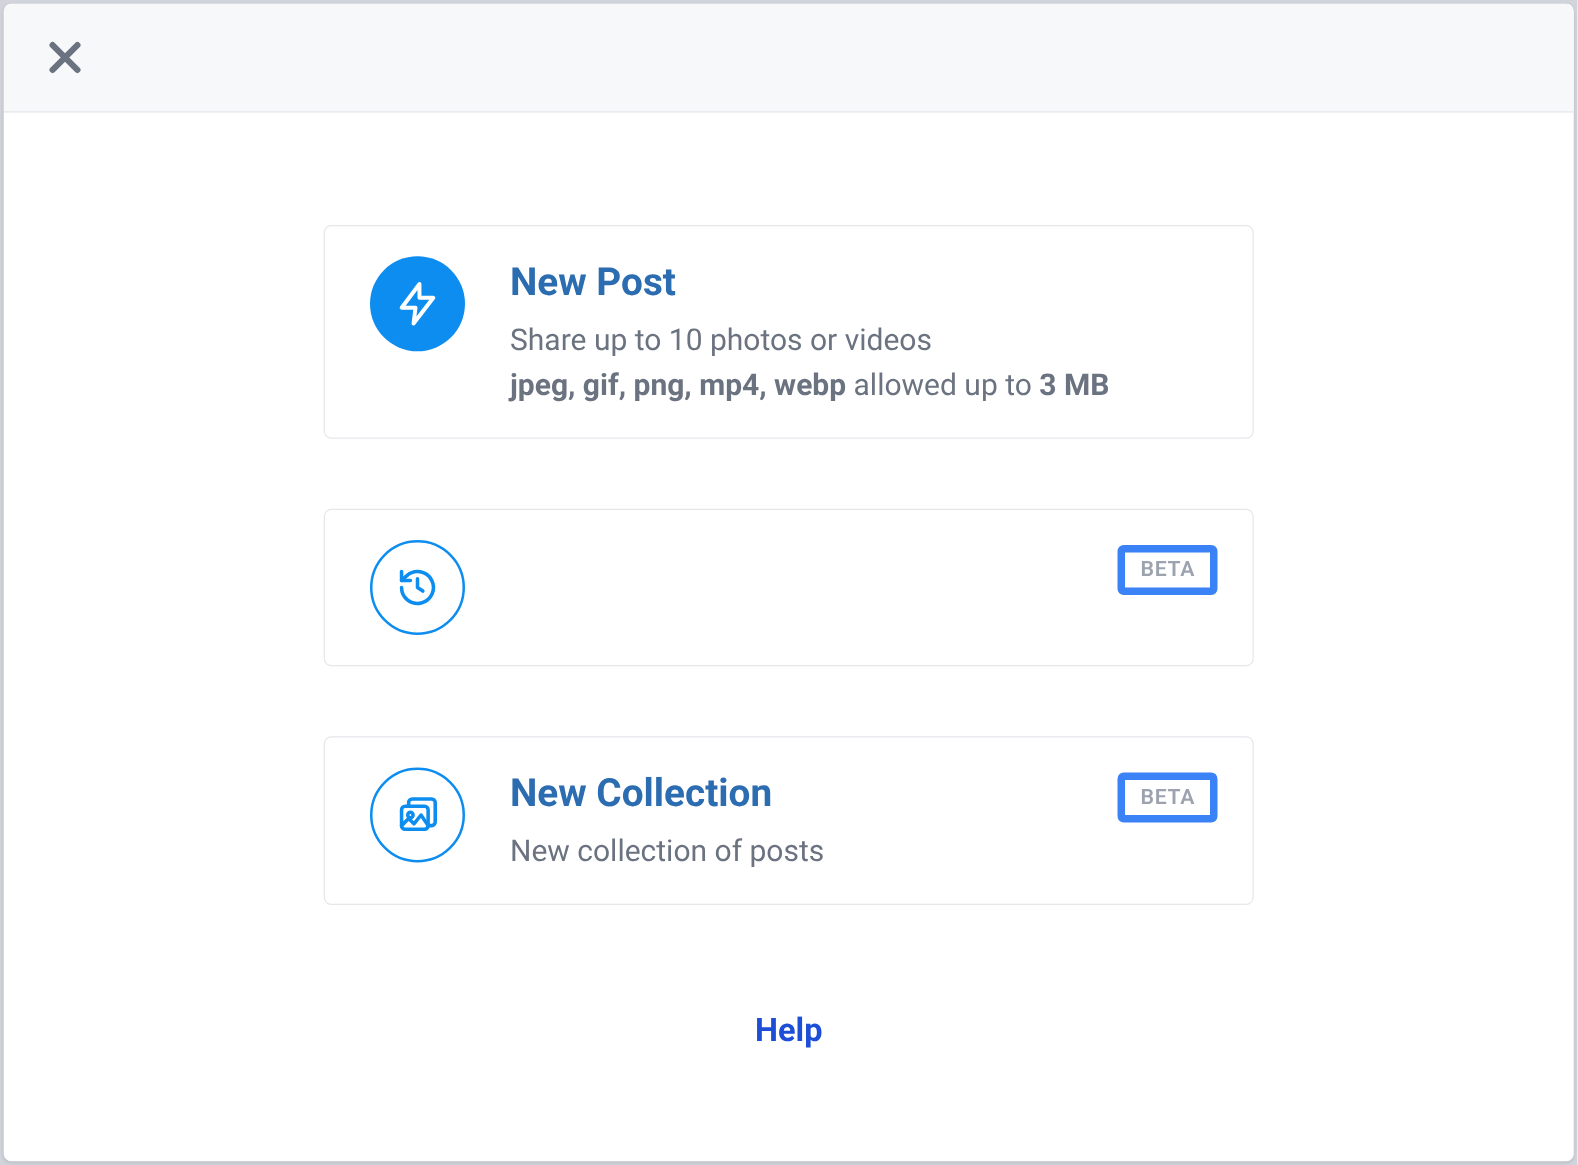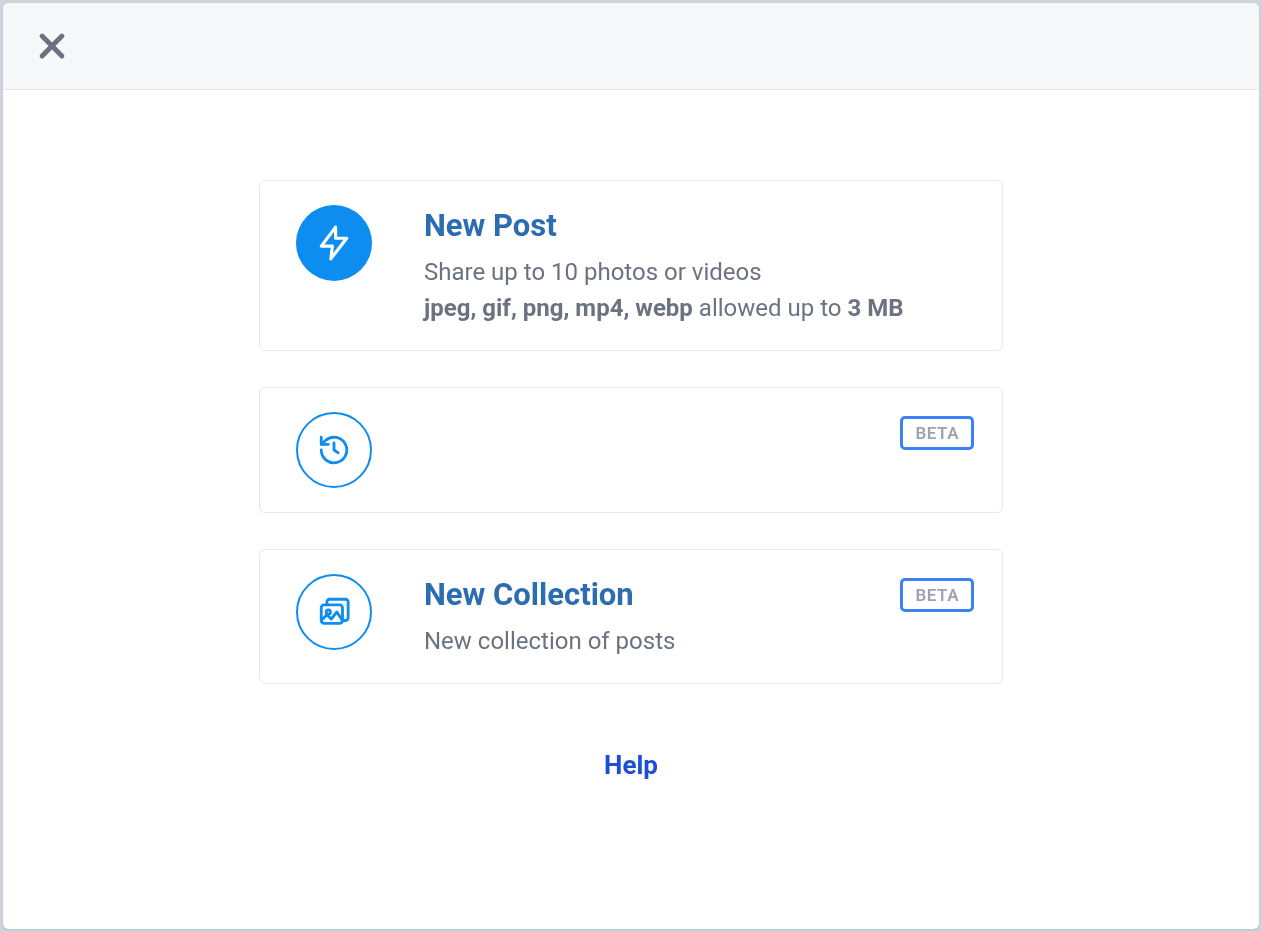--- a/index.html
+++ b/index.html
@@ -50,27 +50,26 @@
       padding: 90px 20px 20px;
       display: flex;
       flex-direction: column;
       align-items: center;
     }
     .option-card {
       width: 744px;
       border: 1px solid #e5e7eb;
       border-radius: 6px;
       padding: 24px 36px;
-      margin-bottom: 36px;
+      margin-bottom: 56px;
       display: flex;
       align-items: flex-start;
       cursor: pointer;
       background: #ffffff;
       position: relative;
-      gap: 16px;
     }
     .option-icon {
       width: 76px;
       height: 76px;
       border-radius: 50%;
       display: flex;
       align-items: center;
       justify-content: center;
       flex-shrink: 0;
       margin-right: 36px;
@@ -105,21 +104,21 @@
     }
     .option-desc {
       font-size: 24px;
       color: #6b7280;
       line-height: 1.5;
     }
     .option-desc .bold {
       font-weight: 700;
     }
     .badge {
-      border: 3px solid #3b82f6;
+      border: 6px solid #3b82f6;
       color: #9ca3af;
       font-size: 17px;
       font-weight: 600;
       padding: 4px 12px;
       border-radius: 5px;
       letter-spacing: 0.5px;
       position: absolute;
       right: 28px;
       top: 28px;
     }

